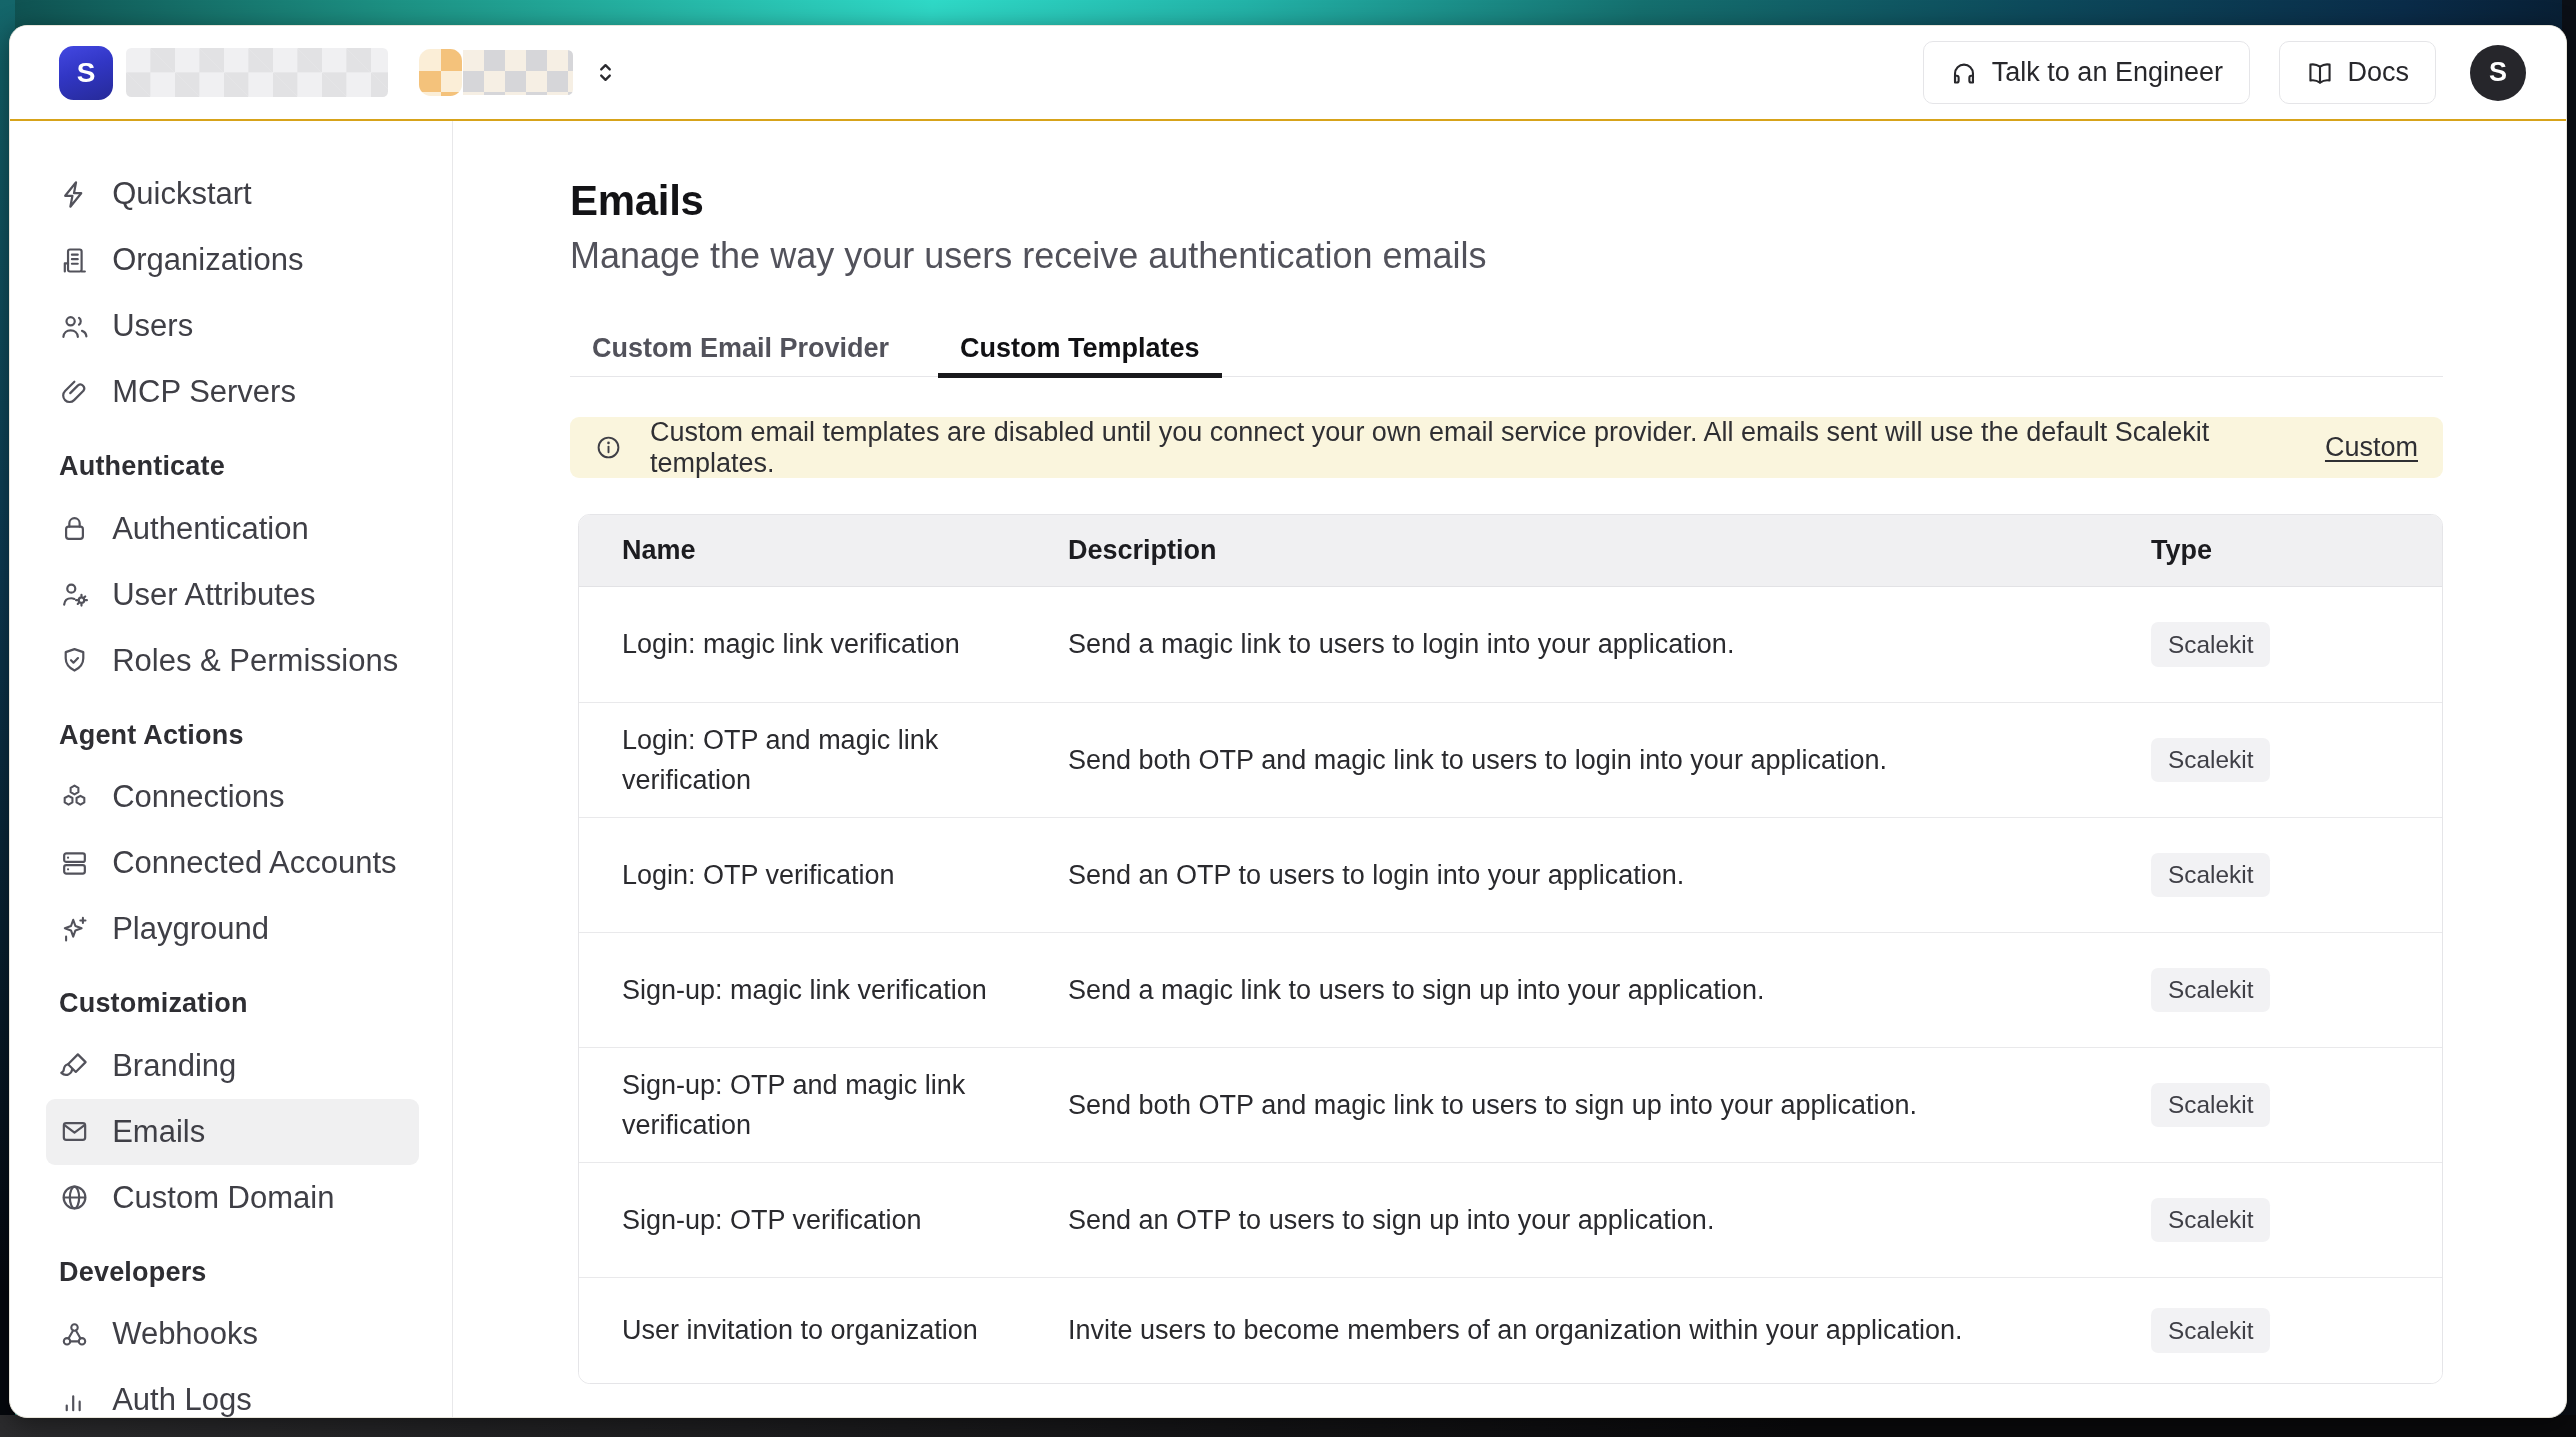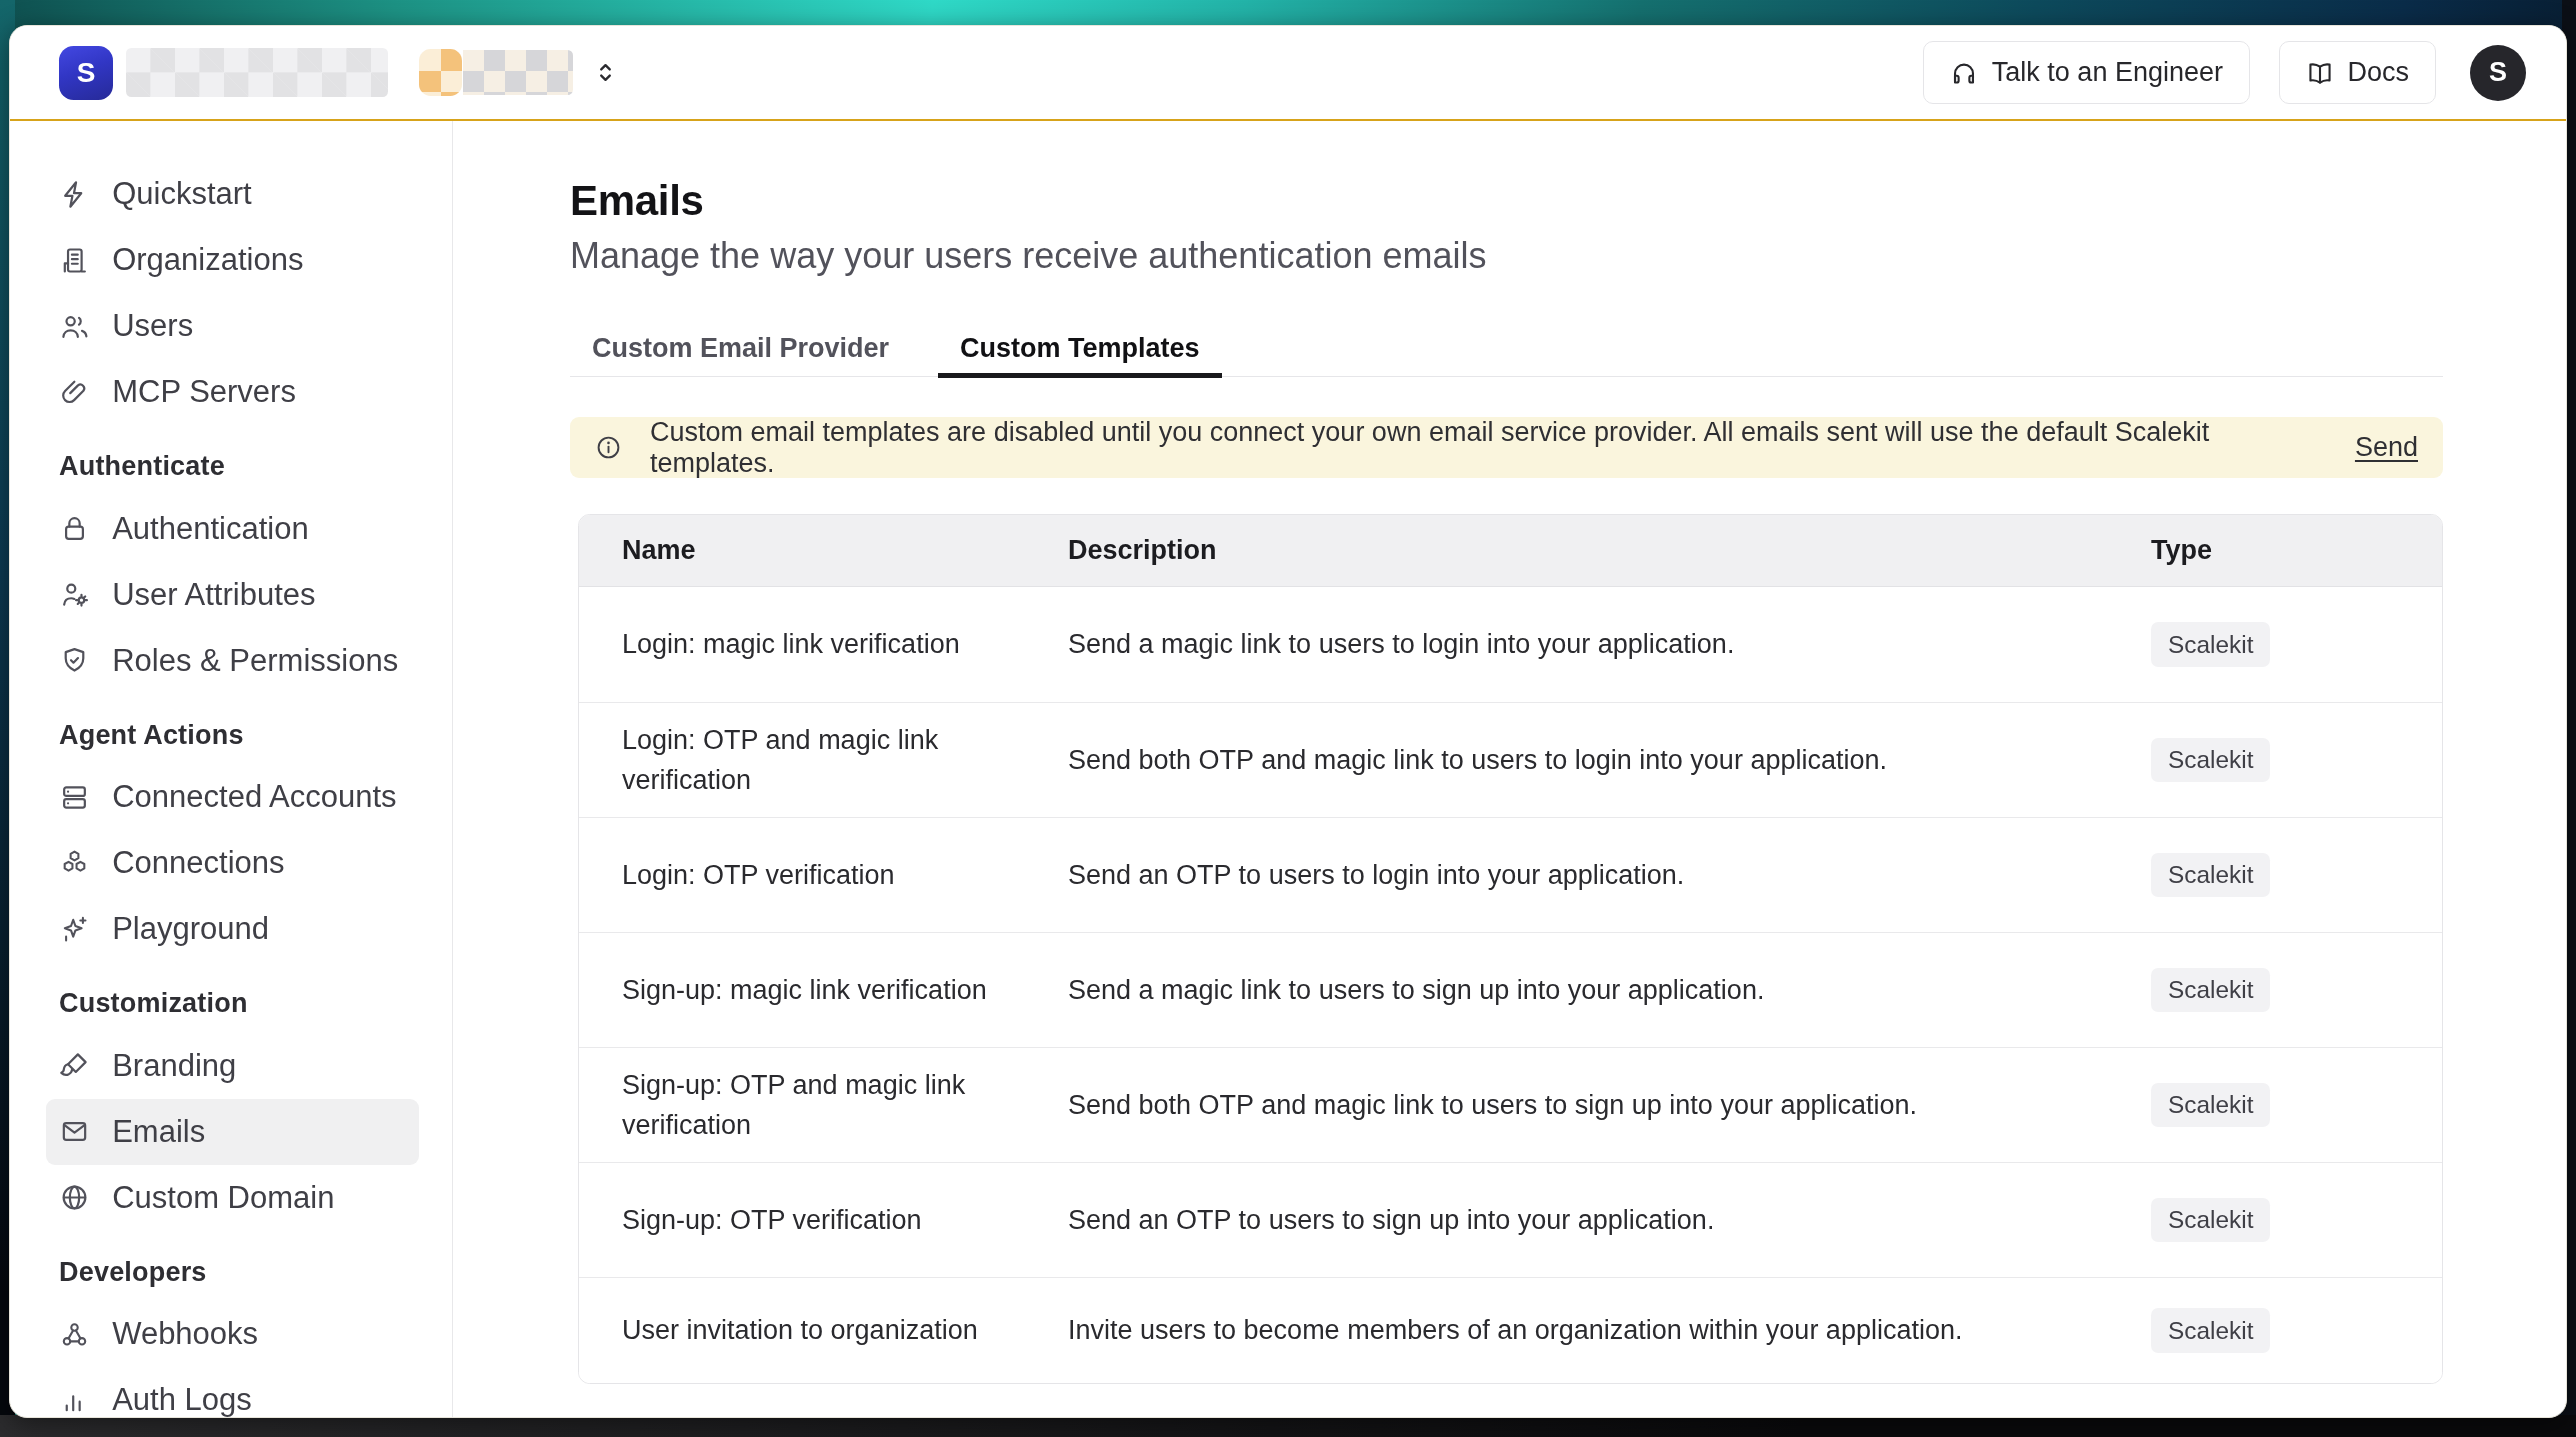--- a/index.html
+++ b/index.html
@@ -199,32 +199,32 @@
         <div class="nav-item">
           <svg width="31" height="31" viewBox="0 0 24 24" fill="none" stroke="currentColor" stroke-width="1.7" stroke-linecap="round" stroke-linejoin="round">
               <path d="M12 3.2 18.8 5.5v4.8c0 4.4-2.9 7.6-6.8 9.5-3.9-1.9-6.8-5.1-6.8-9.5V5.5z"></path>
               <path d="m9.3 11.8 1.9 1.9 3.5-3.6"></path>
             </svg>
           <span>Roles &amp; Permissions</span>
         </div>
 
         <div class="nav-header">Agent Actions</div>
         <div class="nav-item">
+          <svg width="31" height="31" viewBox="0 0 24 24" fill="none" stroke="currentColor" stroke-width="1.6" stroke-linecap="round" stroke-linejoin="round">
+              <path d="m12 2.8 3 1.7v3.4l-3 1.7-3-1.7V4.5zM7.4 10.7l3 1.7v3.4l-3 1.7-3-1.7v-3.4zM16.6 10.7l3 1.7v3.4l-3 1.7-3-1.7v-3.4z"></path>
+            </svg>
+          <span>Connections</span>
+        </div>
+        <div class="nav-item">
           <svg width="31" height="31" viewBox="0 0 24 24" fill="none" stroke="currentColor" stroke-width="1.7" stroke-linecap="round" stroke-linejoin="round">
               <rect x="4" y="4.2" width="16" height="6.6" rx="1.6"></rect>
               <rect x="4" y="13.2" width="16" height="6.6" rx="1.6"></rect>
               <path d="M7 7.5h.01M7 16.5h.01"></path>
             </svg>
           <span>Connected Accounts</span>
-        </div>
-        <div class="nav-item">
-          <svg width="31" height="31" viewBox="0 0 24 24" fill="none" stroke="currentColor" stroke-width="1.6" stroke-linecap="round" stroke-linejoin="round">
-              <path d="m12 2.8 3 1.7v3.4l-3 1.7-3-1.7V4.5zM7.4 10.7l3 1.7v3.4l-3 1.7-3-1.7v-3.4zM16.6 10.7l3 1.7v3.4l-3 1.7-3-1.7v-3.4z"></path>
-            </svg>
-          <span>Connections</span>
         </div>
         <div class="nav-item">
           <svg width="31" height="31" viewBox="0 0 24 24" fill="none" stroke="currentColor" stroke-width="1.6" stroke-linecap="round" stroke-linejoin="round">
               <path d="m11 4.5 1.7 4.8 4.8 1.7-4.8 1.7L11 17.5l-1.7-4.8-4.8-1.7 4.8-1.7z"></path>
               <path d="M18.5 3v4M16.5 5h4M5.5 17.5v3"></path>
             </svg>
           <span>Playground</span>
         </div>
 
         <div class="nav-header">Customization</div>
@@ -279,21 +279,21 @@
             <div class="tab active">Custom Templates</div>
           </div>
 
           <div class="banner">
             <svg width="27" height="27" viewBox="0 0 24 24" fill="none" stroke="currentColor" stroke-width="1.7" stroke-linecap="round">
                 <circle cx="12" cy="12" r="8.8"></circle>
                 <path d="M12 11.2v5"></path>
                 <path d="M12 7.9v.1" stroke-width="2.3"></path>
               </svg>
             <span>Custom email templates are disabled until you connect your own email service provider. All emails sent will use the default Scalekit templates.</span>
-            <a>Send</a>
+            <a>Custom</a>
           </div>
 
           <div class="table">
             <div class="t-head">
               <div class="c-name">Name</div>
               <div class="c-desc">Description</div>
               <div class="c-type">Type</div>
             </div>
 
             <div class="t-row">

